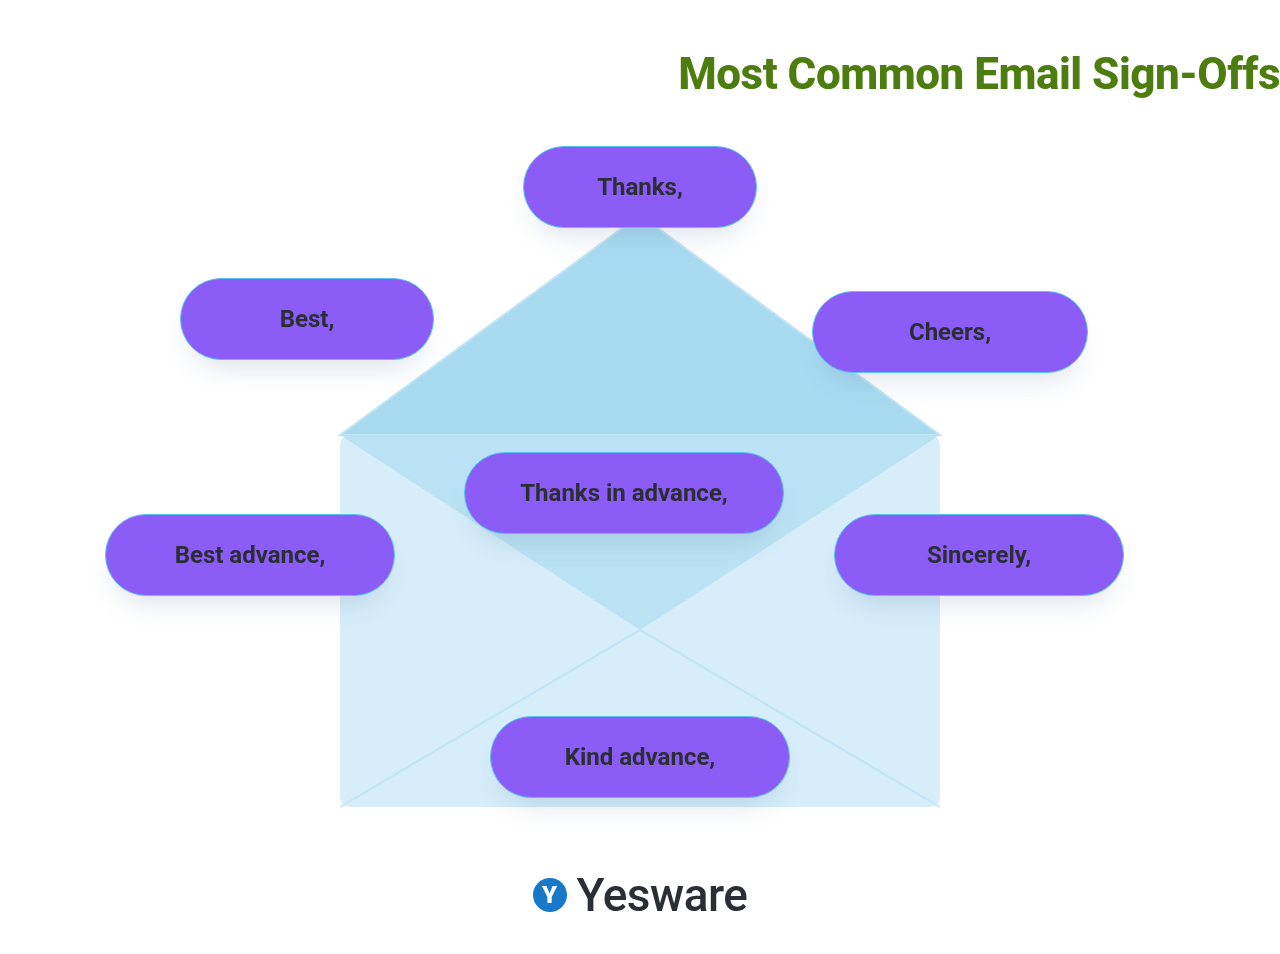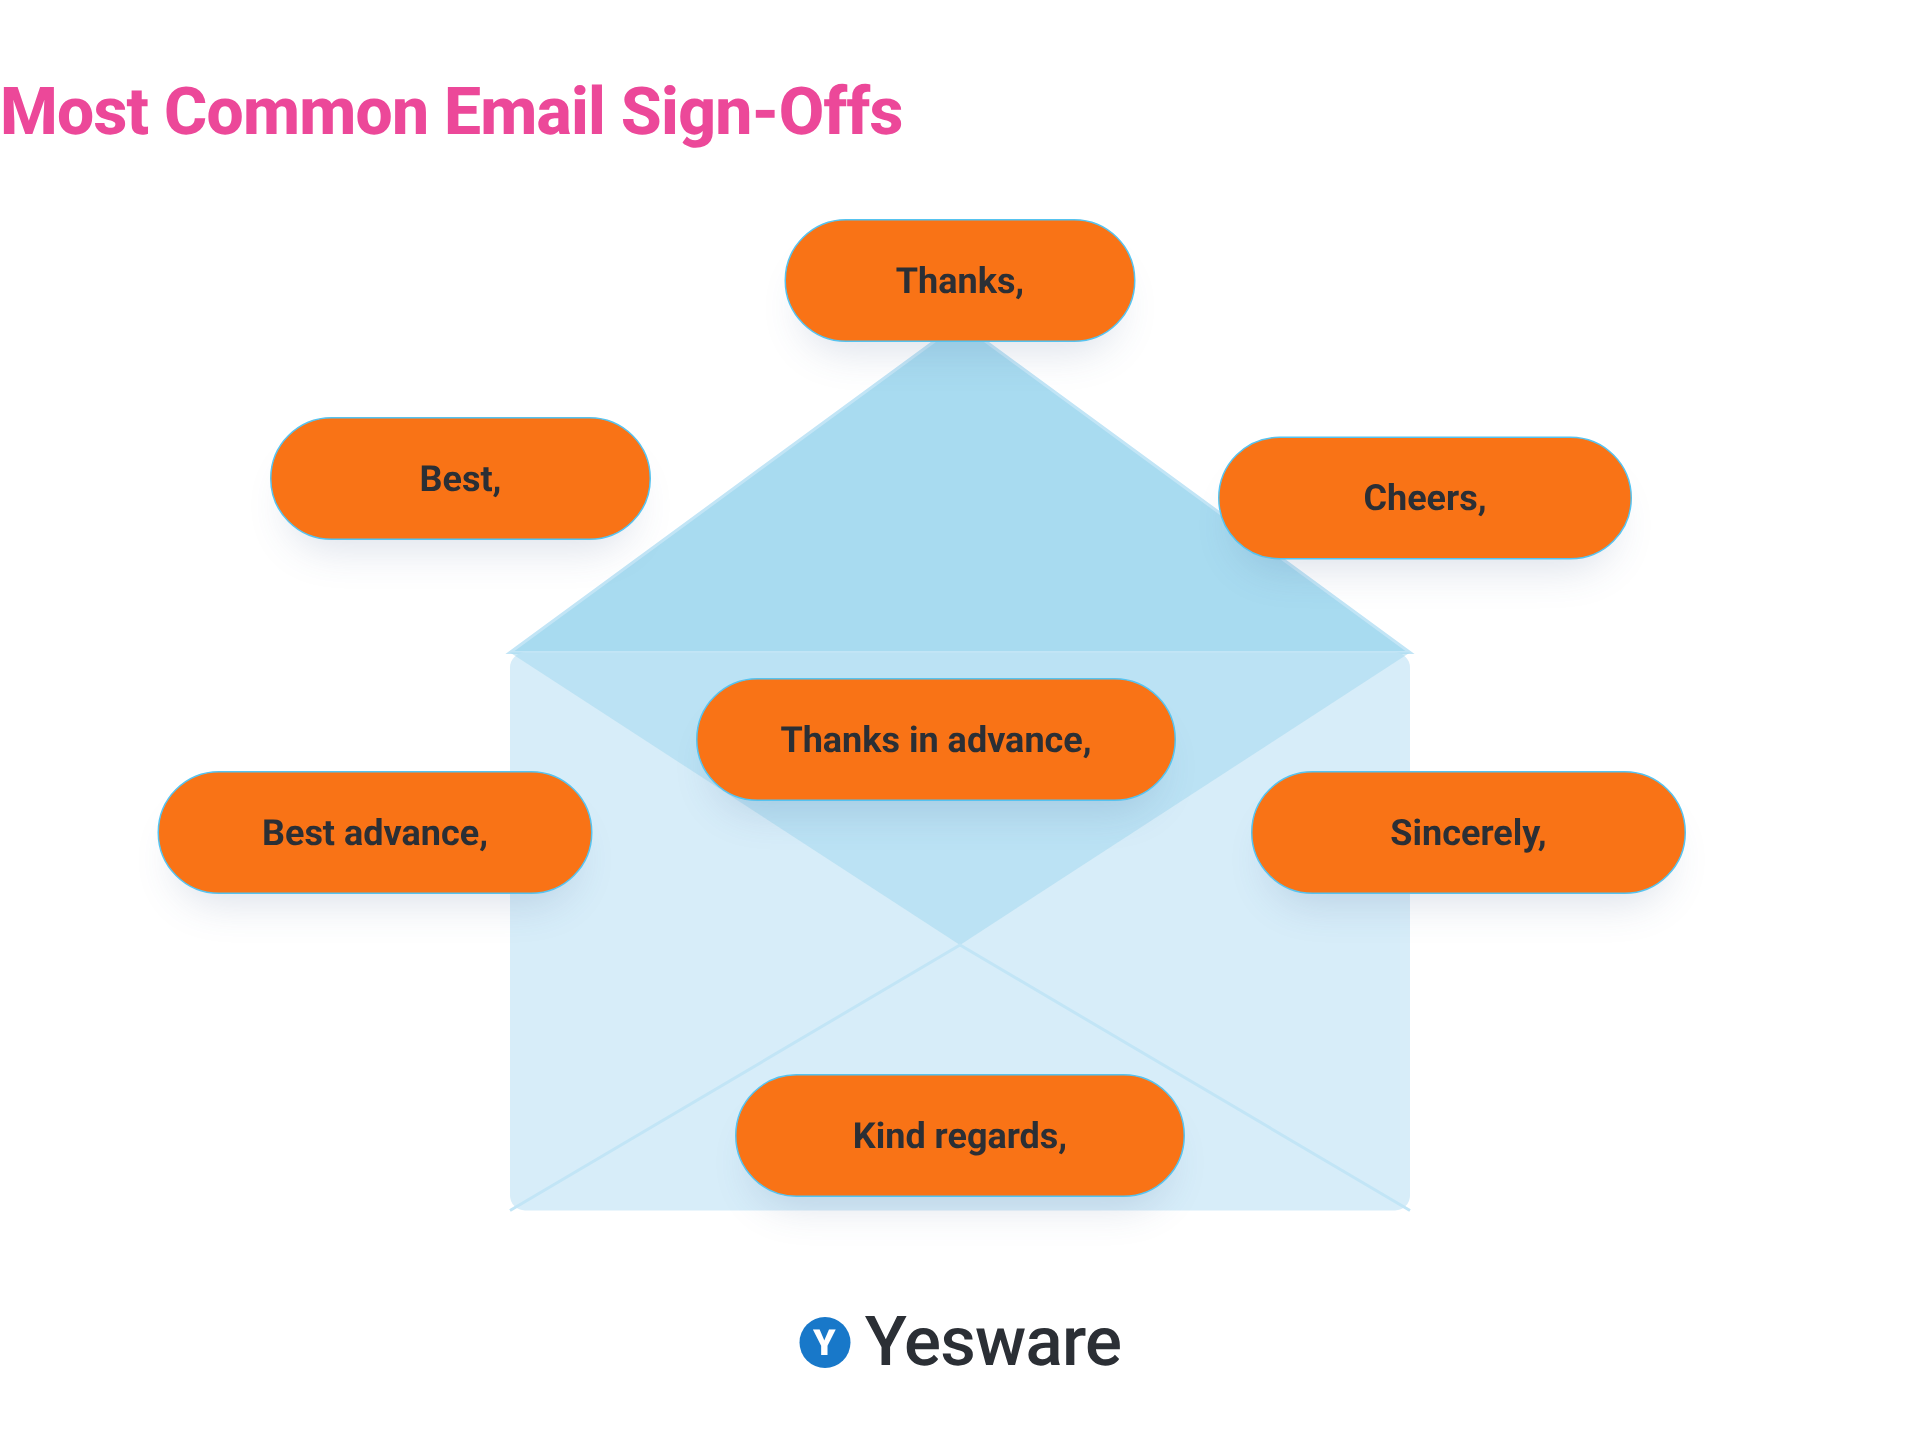--- a/index.html
+++ b/index.html
@@ -9,36 +9,36 @@
     background: #ffffff;
     font-family: -apple-system, BlinkMacSystemFont, "Segoe UI", Roboto, Helvetica, Arial, sans-serif;
     position: relative;
     overflow: hidden;
   }
   .title {
     position: absolute;
     top: 48px;
     left: 0;
     right: 0;
-    text-align: left;
+    text-align: right;
     font-size: 44px;
     font-weight: 800;
-    color: #ec4899;
+    color: #4d7c0f;
     letter-spacing: -0.5px;
   }
   .envelope-wrap {
     position: absolute;
     left: 310px;
     top: 215px;
     width: 660px;
     height: 600px;
   }
   .pill {
     position: absolute;
-    background: #f97316;
+    background: #8b5cf6;
     border: 1.5px solid #55c3f0;
     border-radius: 999px;
     display: flex;
     align-items: center;
     justify-content: center;
     font-size: 24px;
     font-weight: 700;
     color: #2b2f35;
     box-shadow: 0 18px 28px -12px rgba(60,90,140,0.18);
     padding: 0 32px;
@@ -97,20 +97,20 @@
 <div class="pill" style="left:180px; top:278px; width:254px;">Best,</div>
 
 <div class="pill" style="left:812px; top:291px; width:276px;">Cheers,</div>
 
 <div class="pill" style="left:464px; top:452px; width:320px;">Thanks in advance,</div>
 
 <div class="pill" style="left:105px; top:514px; width:290px;">Best advance,</div>
 
 <div class="pill" style="left:834px; top:514px; width:290px;">Sincerely,</div>
 
-<div class="pill" style="left:490px; top:716px; width:300px;">Kind regards,</div>
+<div class="pill" style="left:490px; top:716px; width:300px;">Kind advance,</div>
 
 <div class="logo">
   <div class="logo-mark">
     <span>Y</span>
   </div>
   <div class="logo-text">Yesware</div>
 </div>
 
 </body></html>

